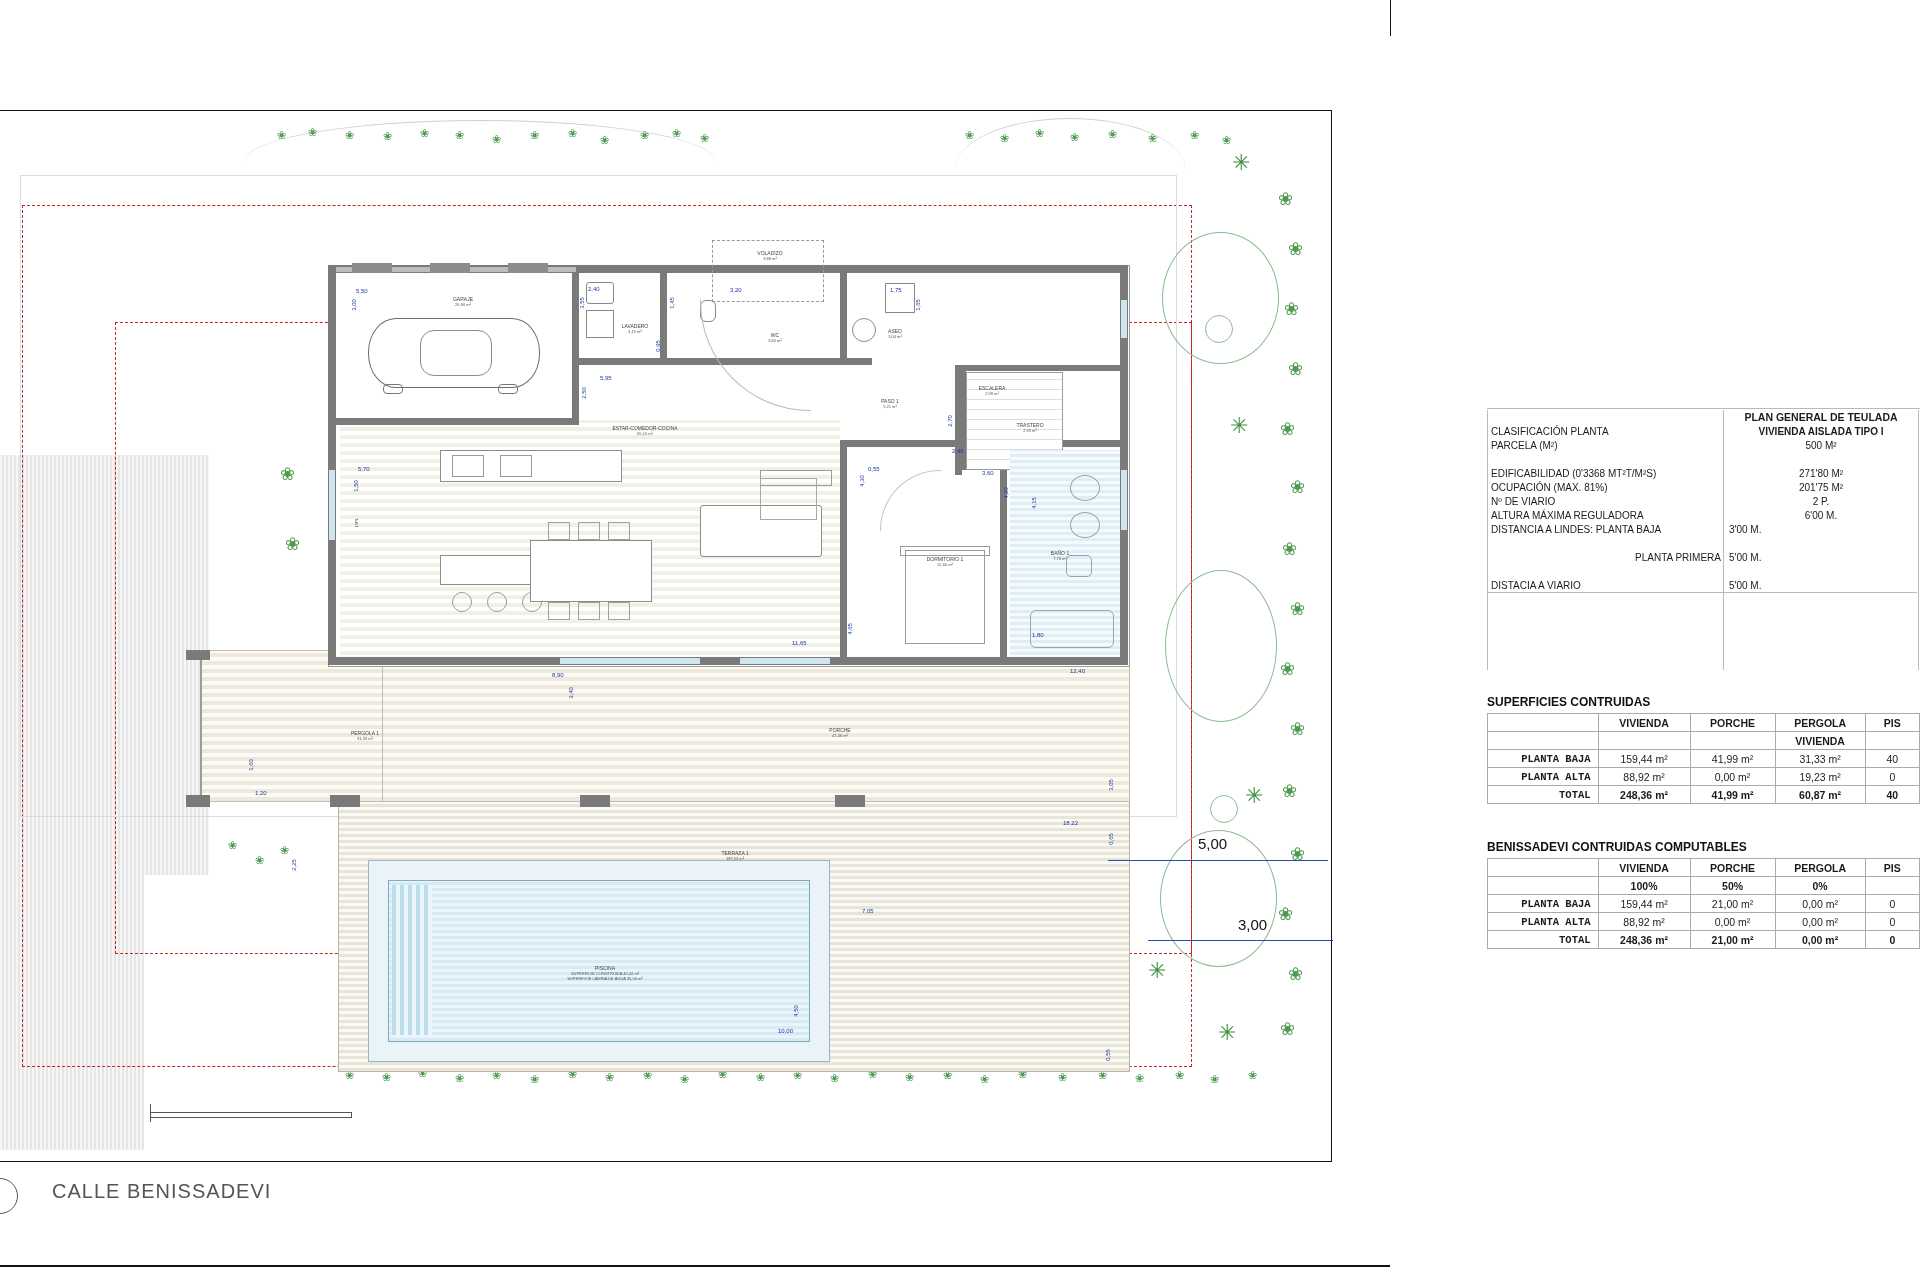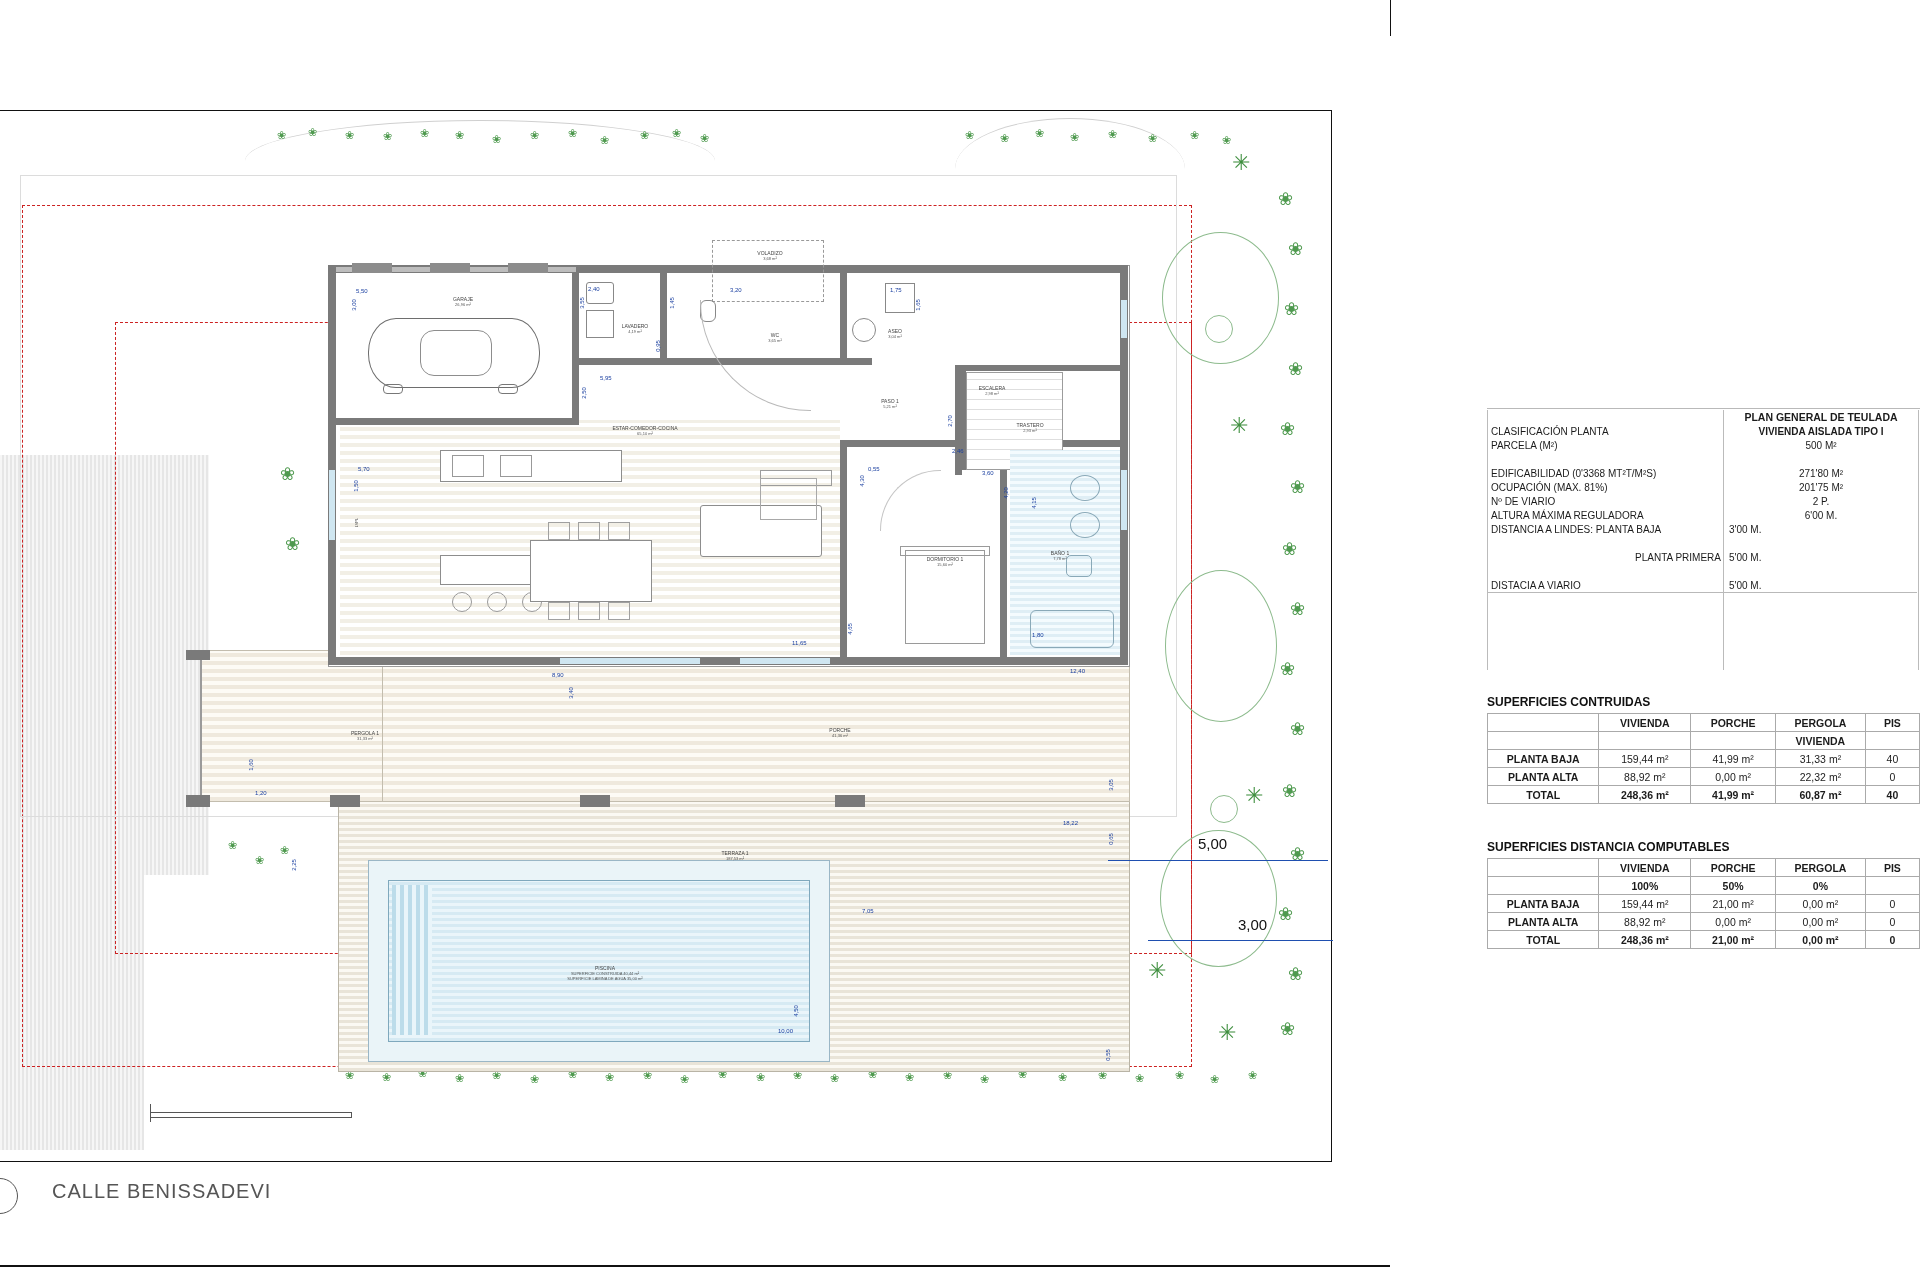--- a/index.html
+++ b/index.html
@@ -62,21 +62,21 @@
   #urban-table{left:1487px;top:408px;width:440px;}
   #urban-table table{width:430px;}
   #urban-table td{border:none;font-size:10px;padding:1.5px 4px;}
   #urban-table .titlerow td{font-weight:bold;font-size:10.5px;text-align:center;}
   .vline{position:absolute;background:#bbb;width:1px;}
 
   
   .surf-title{font-weight:bold;font-size:12px;color:#111;margin-bottom:4px;}
   .surf table{border-collapse:collapse;}
   .surf th,.surf td{border:1px solid #aaa;font-size:10.5px;padding:2.5px 7px;text-align:center;}
-  .surf td.lbl{text-align:center;font-weight:bold;}
+  .surf td.lbl{text-align:right;font-weight:bold;font-family:Liberation Mono, monospace;}
   .surf tr.total td{font-weight:bold;}
   .surf th{font-weight:bold;}
 
   
   #street-label{left:52px;top:1180px;font-size:20px;letter-spacing:1px;color:#555;}
   #north-circle{left:-18px;top:1178px;width:34px;height:34px;border:1px solid #555;border-radius:50%;}
 
   
   .dimbig{position:absolute;font-size:15px;color:#111;}
   .dimline{position:absolute;background:#1f4fb0;height:1px;}
@@ -493,36 +493,36 @@
         <td class="lbl">PLANTA BAJA</td>
         <td>159,44 m²</td>
         <td>41,99 m²</td>
         <td>31,33 m²</td>
         <td>40</td>
       </tr>
       <tr>
         <td class="lbl">PLANTA ALTA</td>
         <td>88,92 m²</td>
         <td>0,00 m²</td>
-        <td>22,32 m²</td>
+        <td>19,23 m²</td>
         <td>0</td>
       </tr>
       <tr class="total">
         <td class="lbl">TOTAL</td>
         <td>248,36 m²</td>
         <td>41,99 m²</td>
         <td>60,87 m²</td>
         <td>40</td>
       </tr>
     </tbody>
   </table>
 </div>
 
 <div class="tblbox surf" id="surf-comp" style="left:1487px;top:840px;">
-  <div class="surf-title">SUPERFICIES DISTANCIA COMPUTABLES</div>
+  <div class="surf-title">BENISSADEVI CONTRUIDAS COMPUTABLES</div>
   <table>
     <thead>
       <tr>
         <th style="width:108px;"></th>
         <th style="width:90px;">VIVIENDA</th>
         <th style="width:82px;">PORCHE</th>
         <th style="width:86px;">PERGOLA</th>
         <th style="width:50px;">PIS</th>
       </tr>
       <tr>

